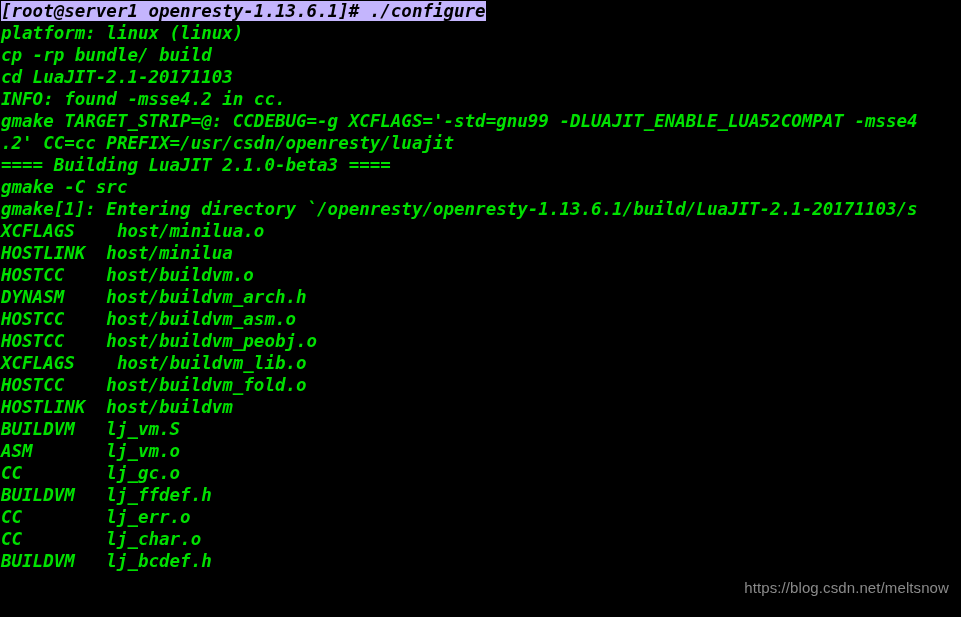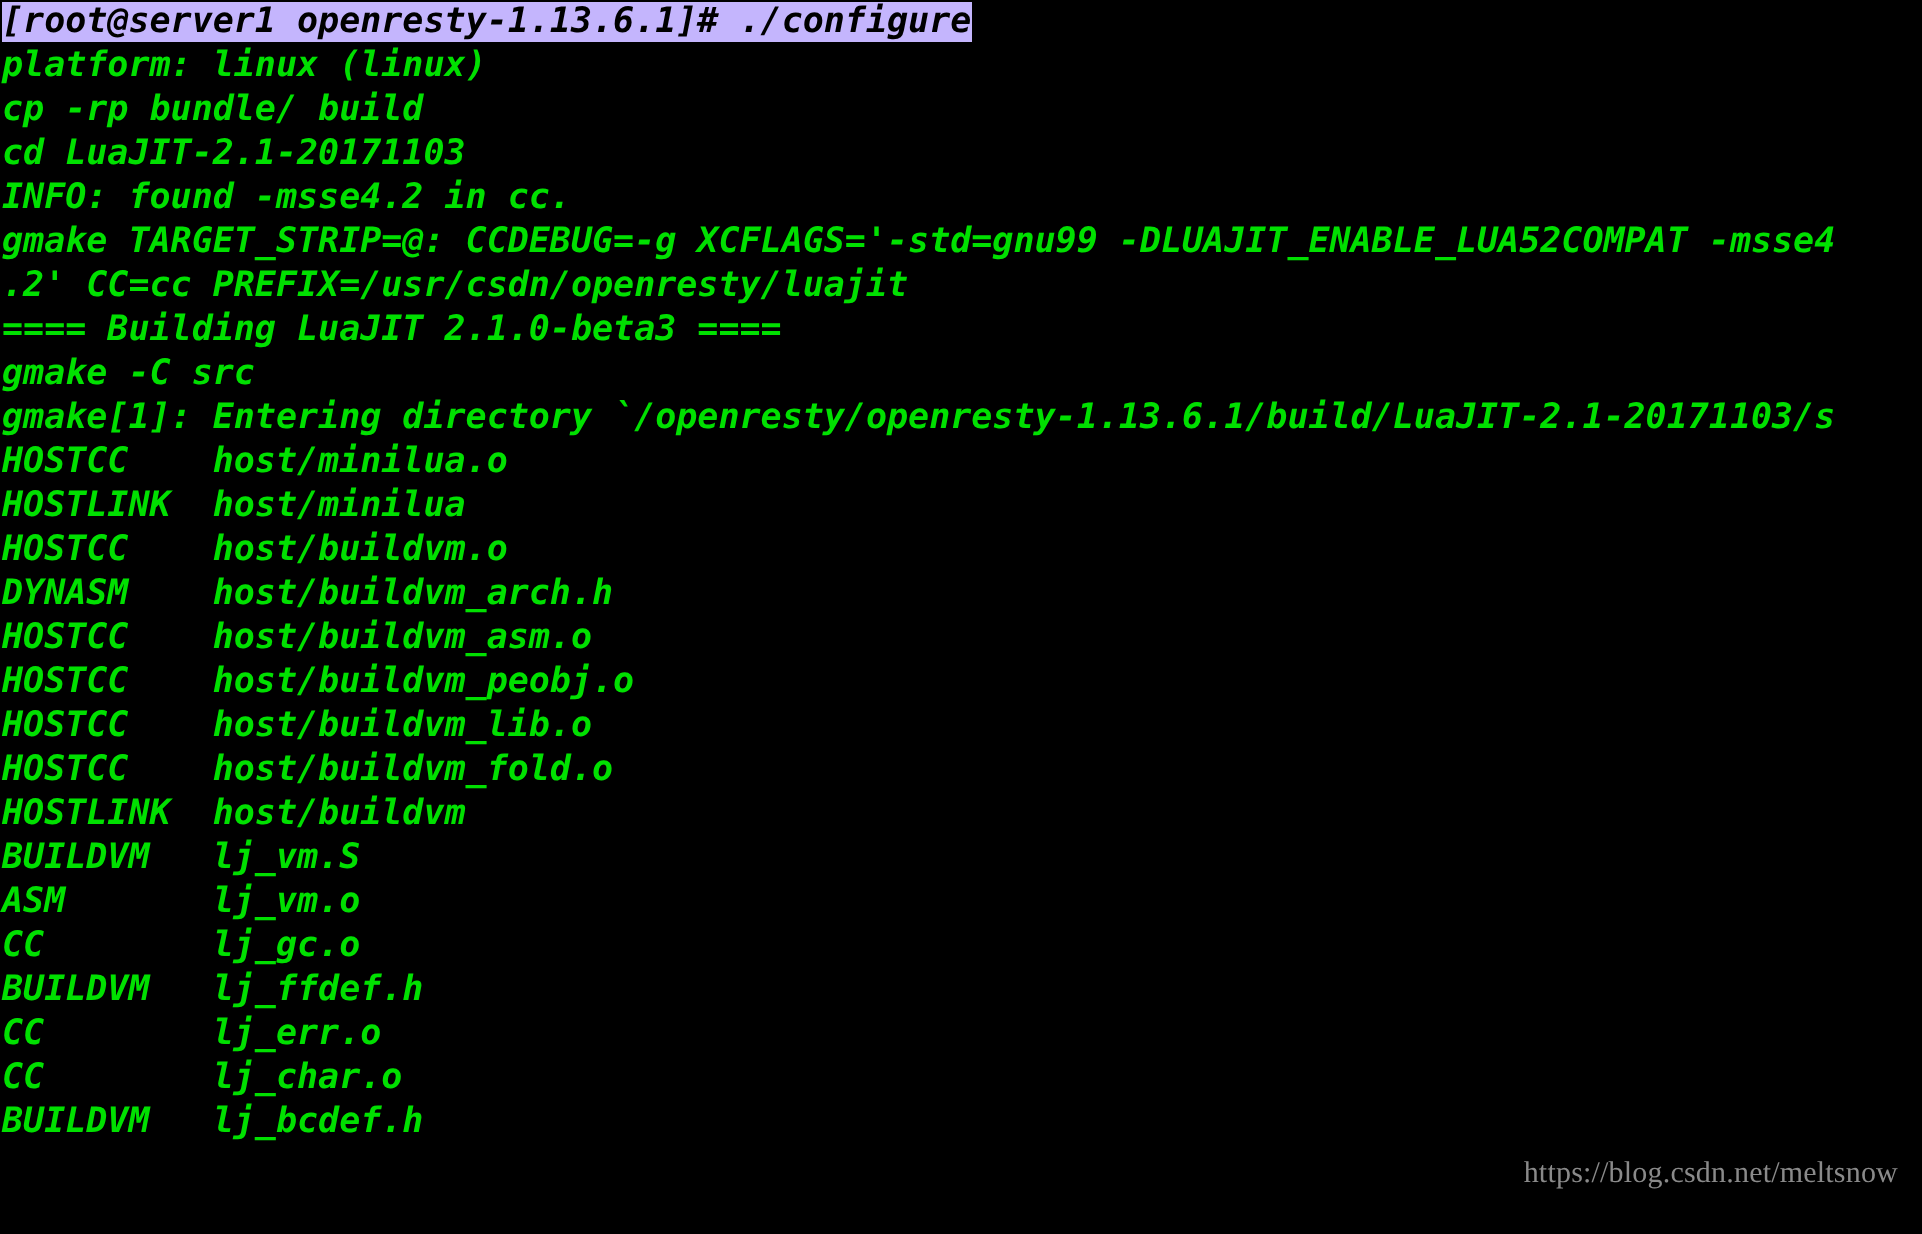--- a/index.html
+++ b/index.html
@@ -43,21 +43,21 @@
     color: #000000;
   }
   .seltext {
     display: inline;
   }
   #watermark {
     position: absolute;
     right: 12px;
     bottom: 21px;
     color: #8a8a8a;
-    font-family: Liberation Serif, serif;
+    font-family: Liberation Sans, sans-serif;
     font-size: 15px;
     font-style: normal;
     font-weight: normal;
     letter-spacing: 0.1px;
     white-space: pre;
     pointer-events: none;
   }
 </style>
 </head>
 <body>
@@ -66,27 +66,27 @@
     <div class="term-line selected"><span class="seltext">[root@server1 openresty-1.13.6.1]# ./configure</span></div>
     <div class="term-line"><span class="seltext">platform: linux (linux)</span></div>
     <div class="term-line"><span class="seltext">cp -rp bundle/ build</span></div>
     <div class="term-line"><span class="seltext">cd LuaJIT-2.1-20171103</span></div>
     <div class="term-line"><span class="seltext">INFO: found -msse4.2 in cc.</span></div>
     <div class="term-line"><span class="seltext">gmake TARGET_STRIP=@: CCDEBUG=-g XCFLAGS='-std=gnu99 -DLUAJIT_ENABLE_LUA52COMPAT -msse4</span></div>
     <div class="term-line"><span class="seltext">.2' CC=cc PREFIX=/usr/csdn/openresty/luajit</span></div>
     <div class="term-line"><span class="seltext">==== Building LuaJIT 2.1.0-beta3 ====</span></div>
     <div class="term-line"><span class="seltext">gmake -C src</span></div>
     <div class="term-line"><span class="seltext">gmake[1]: Entering directory `/openresty/openresty-1.13.6.1/build/LuaJIT-2.1-20171103/s</span></div>
-    <div class="term-line"><span class="seltext">HOSTCC    host/minilua.o</span></div>
+    <div class="term-line"><span class="seltext">XCFLAGS    host/minilua.o</span></div>
     <div class="term-line"><span class="seltext">HOSTLINK  host/minilua</span></div>
     <div class="term-line"><span class="seltext">HOSTCC    host/buildvm.o</span></div>
     <div class="term-line"><span class="seltext">DYNASM    host/buildvm_arch.h</span></div>
     <div class="term-line"><span class="seltext">HOSTCC    host/buildvm_asm.o</span></div>
     <div class="term-line"><span class="seltext">HOSTCC    host/buildvm_peobj.o</span></div>
-    <div class="term-line"><span class="seltext">HOSTCC    host/buildvm_lib.o</span></div>
+    <div class="term-line"><span class="seltext">XCFLAGS    host/buildvm_lib.o</span></div>
     <div class="term-line"><span class="seltext">HOSTCC    host/buildvm_fold.o</span></div>
     <div class="term-line"><span class="seltext">HOSTLINK  host/buildvm</span></div>
     <div class="term-line"><span class="seltext">BUILDVM   lj_vm.S</span></div>
     <div class="term-line"><span class="seltext">ASM       lj_vm.o</span></div>
     <div class="term-line"><span class="seltext">CC        lj_gc.o</span></div>
     <div class="term-line"><span class="seltext">BUILDVM   lj_ffdef.h</span></div>
     <div class="term-line"><span class="seltext">CC        lj_err.o</span></div>
     <div class="term-line"><span class="seltext">CC        lj_char.o</span></div>
     <div class="term-line"><span class="seltext">BUILDVM   lj_bcdef.h</span></div>
   </div>

